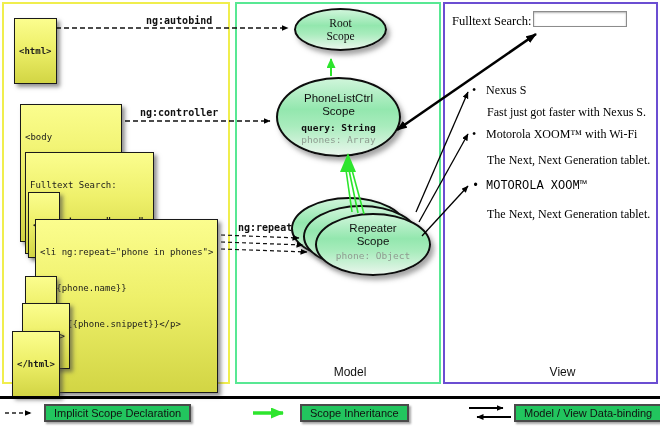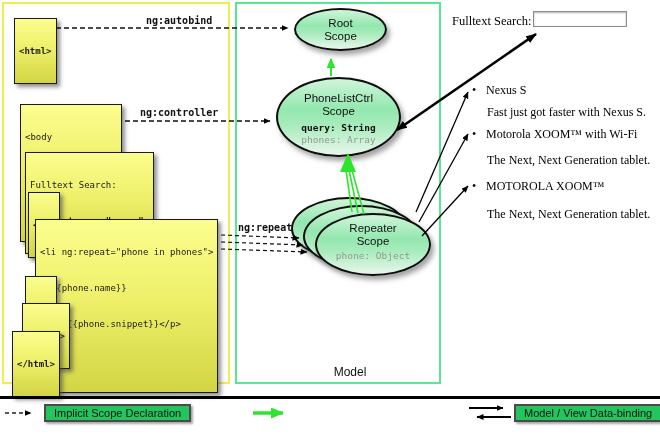--- a/index.html
+++ b/index.html
@@ -50,20 +50,23 @@
 <body>
 
 <div class="stage">
 
   <div class="col col-template">
     <div class="col-label">Template</div>
   </div>
   <div class="col col-model">
     <div class="col-label">Model</div>
   </div>
+  <div class="col col-view">
+    <div class="col-label">View</div>
+  </div>
 
   <div class="ybox bold" style="left:14px;top:18px;">
     <div class="mline">&lt;html&gt;</div>
   </div>
   <div class="ybox" style="left:20px;top:104px;">
     <div class="mline">&lt;body</div>
     <div class="mline"> ng:controller=</div>
     <div class="mline"> "PhoneListCtrl"&gt;</div>
   </div>
   <div class="ybox" style="left:25px;top:152px;">
@@ -86,21 +89,21 @@
     <div class="mline">&lt;/body&gt;</div>
   </div>
   <div class="ybox bold" style="left:12px;top:331px;">
     <div class="mline">&lt;/html&gt;</div>
   </div>
 
   <div class="alabel" style="left:146px;top:15px;">ng:autobind</div>
   <div class="alabel" style="left:140px;top:107px;">ng:controller</div>
   <div class="alabel" style="left:238px;top:222px;">ng:repeat</div>
 
-  <div class="ellipse" style="left:294px;top:8px;width:93px;height:43px;padding-top:7px;">
+  <div class="ellipse" style="left:294px;top:8px;width:93px;height:43px;padding-top:7px;font-family:Liberation Serif, serif;">
     <div class="etitle">Root</div>
     <div class="etitle">Scope</div>
   </div>
 
   <div class="ellipse" style="left:276px;top:77px;width:125px;height:80px;padding-top:13px;">
     <div class="etitle">PhoneListCtrl</div>
     <div class="etitle">Scope</div>
     <div style="height:4px;"></div>
     <div class="eprop bold">query: String</div>
     <div class="eprop dim">phones: Array</div>
@@ -121,28 +124,31 @@
   <div class="vname" style="top:83px;">
     <span class="bullet">•</span><span>Nexus S</span>
   </div>
   <div class="vsnip" style="top:105px;">Fast just got faster with Nexus S.</div>
 
   <div class="vname" style="top:127px;">
     <span class="bullet">•</span><span>Motorola XOOM™ with Wi-Fi</span>
   </div>
   <div class="vsnip" style="top:153px;">The Next, Next Generation tablet.</div>
 
-  <div class="vname" style="top:179px;">
+  <div class="vname" style="top:179px;font-family:Liberation Mono, monospace;">
     <span class="bullet">•</span><span>MOTOROLA XOOM™</span>
   </div>
   <div class="vsnip" style="top:207px;">The Next, Next Generation tablet.</div>
 
   <div class="separator"></div>
   <div class="lbox" style="left:44px;">
     <span>Implicit Scope Declaration</span>
+  </div>
+  <div class="lbox" style="left:300px;">
+    <span>Scope Inheritance</span>
   </div>
   <div class="lbox" style="left:514px;">
     <span>Model / View Data-binding</span>
   </div>
 
   <svg class="overlay" viewBox="0 0 660 435">
     <defs>
       <marker id="mBlackS" markerUnits="userSpaceOnUse" markerWidth="8" markerHeight="7" refX="6.5" refY="3" orient="auto-start-reverse">
         <path d="M0,0 L7,3 L0,6 z" fill="#000"></path>
       </marker>

